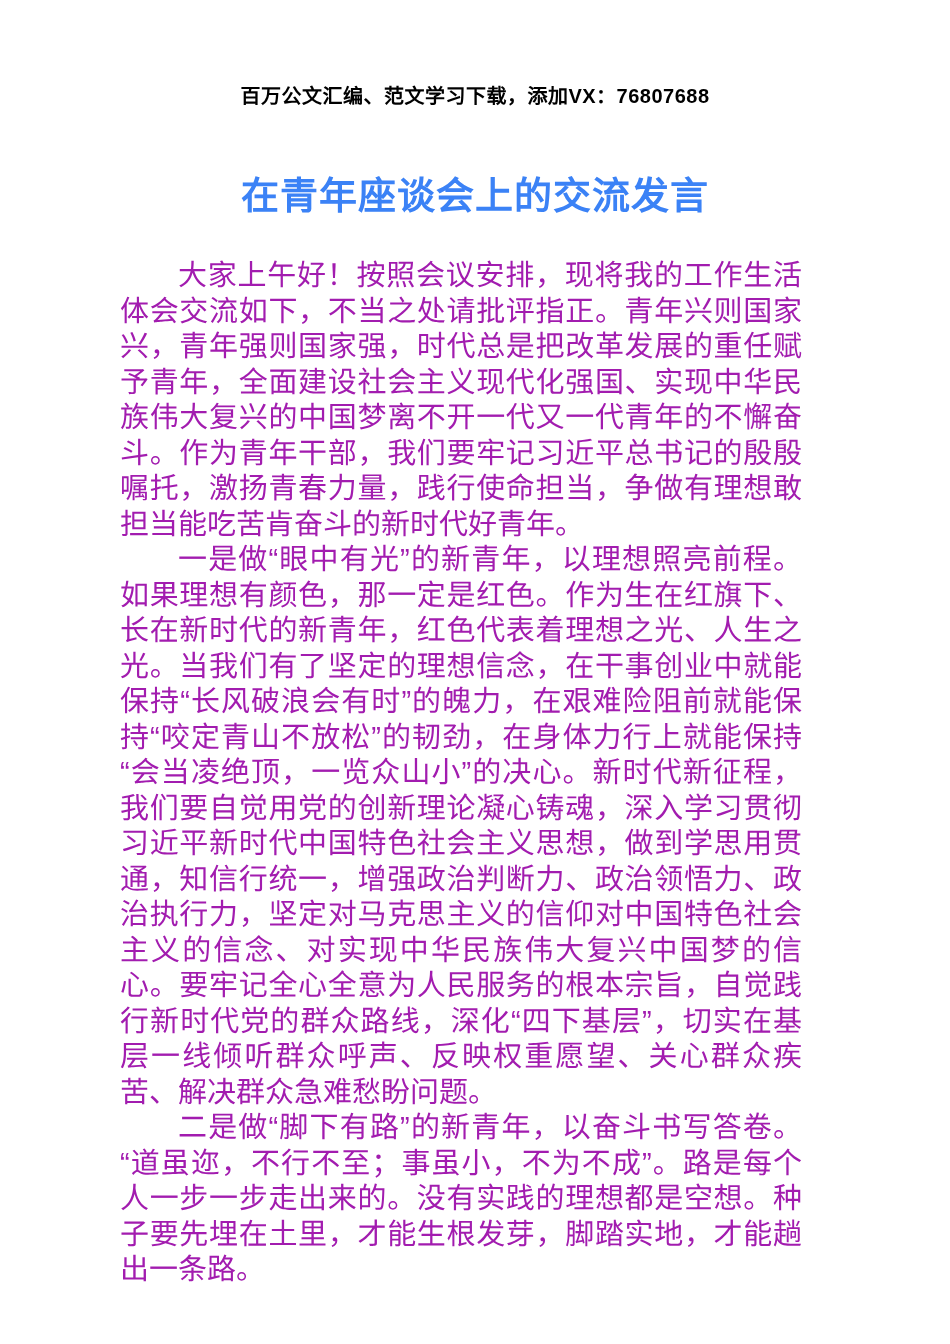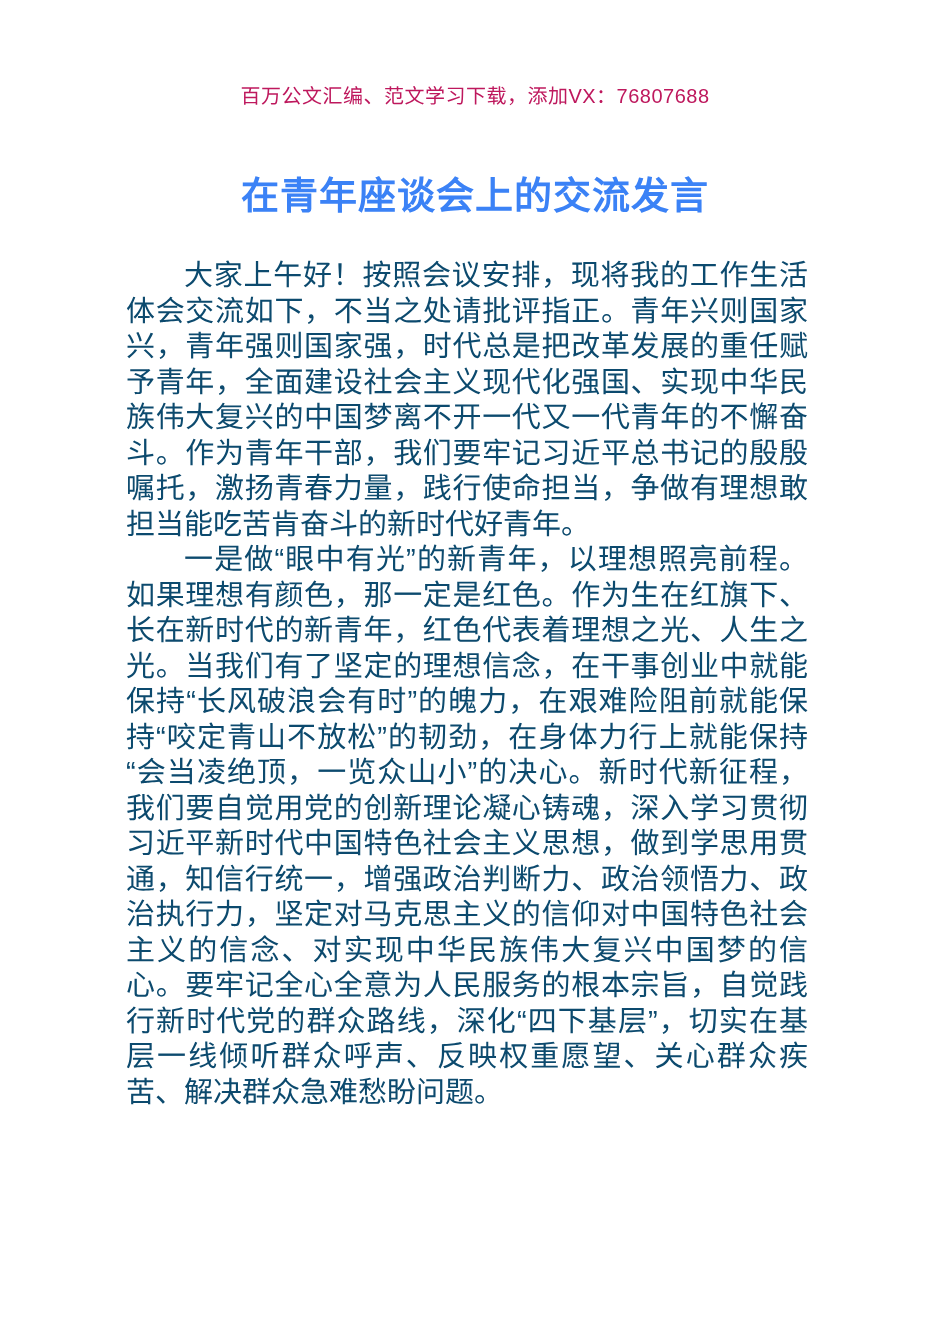--- a/index.html
+++ b/index.html
@@ -17,47 +17,48 @@
     color: #000000;
   }
   .notice {
     position: absolute;
     top: 84px;
     left: 0;
     width: 100%;
     text-align: center;
     font-size: 20px;
     line-height: 24px;
-    color: #be185d;
+    color: #000000;
     letter-spacing: 0.5px;
     white-space: nowrap;
+    font-weight: bold;
   }
   .doc-title {
     position: absolute;
     top: 172px;
     left: 0;
     width: 100%;
     margin: 0;
     text-align: center;
     font-size: 38px;
     line-height: 48px;
     font-weight: bold;
     color: #3b82f6;
     letter-spacing: 1px;
   }
   .content {
     position: absolute;
     top: 258px;
-    left: 126px;
+    left: 120px;
     width: 682px;
     font-size: 29px;
     line-height: 35.5px;
     text-align: justify;
     text-justify: inter-ideograph;
-    color: #0c4a6e;
+    color: #a21caf;
   }
   .content p {
     margin: 0;
     padding: 0;
     text-indent: 2em;
   }
   .lead {
     font-weight: normal;
   }
 </style>
@@ -69,16 +70,17 @@
   <div class="notice">百万公文汇编、范文学习下载，添加VX：76807688</div>
 
   <h1 class="doc-title">在青年座谈会上的交流发言</h1>
 
   <div class="content">
 
     <p><span class="lead"></span><span>大家上午好！按照会议安排，现将我的工作生活体会交流如下，不当之处请批评指正。青年兴则国家兴，青年强则国家强，时代总是把改革发展的重任赋予青年，全面建设社会主义现代化强国、实现中华民族伟大复兴的中国梦离不开一代又一代青年的不懈奋斗。作为青年干部，我们要牢记习近平总书记的殷殷嘱托，激扬青春力量，践行使命担当，争做有理想敢担当能吃苦肯奋斗的新时代好青年。</span></p>
 
     <p><span class="lead">一是做“眼中有光”的新青年，以理想照亮前程。</span><span>如果理想有颜色，那一定是红色。作为生在红旗下、长在新时代的新青年，红色代表着理想之光、人生之光。当我们有了坚定的理想信念，在干事创业中就能保持“长风破浪会有时”的魄力，在艰难险阻前就能保持“咬定青山不放松”的韧劲，在身体力行上就能保持“会当凌绝顶，一览众山小”的决心。新时代新征程，我们要自觉用党的创新理论凝心铸魂，深入学习贯彻习近平新时代中国特色社会主义思想，做到学思用贯通，知信行统一，增强政治判断力、政治领悟力、政治执行力，坚定对马克思主义的信仰对中国特色社会主义的信念、对实现中华民族伟大复兴中国梦的信心。要牢记全心全意为人民服务的根本宗旨，自觉践行新时代党的群众路线，深化“四下基层”，切实在基层一线倾听群众呼声、反映权重愿望、关心群众疾苦、解决群众急难愁盼问题。</span></p>
 
+    <p><span class="lead">二是做“脚下有路”的新青年，以奋斗书写答卷。</span><span>“道虽迩，不行不至；事虽小，不为不成”。路是每个人一步一步走出来的。没有实践的理想都是空想。种子要先埋在土里，才能生根发芽，脚踏实地，才能趟出一条路。</span></p>
 
   </div>
 
 </div>
 
 </body></html>

